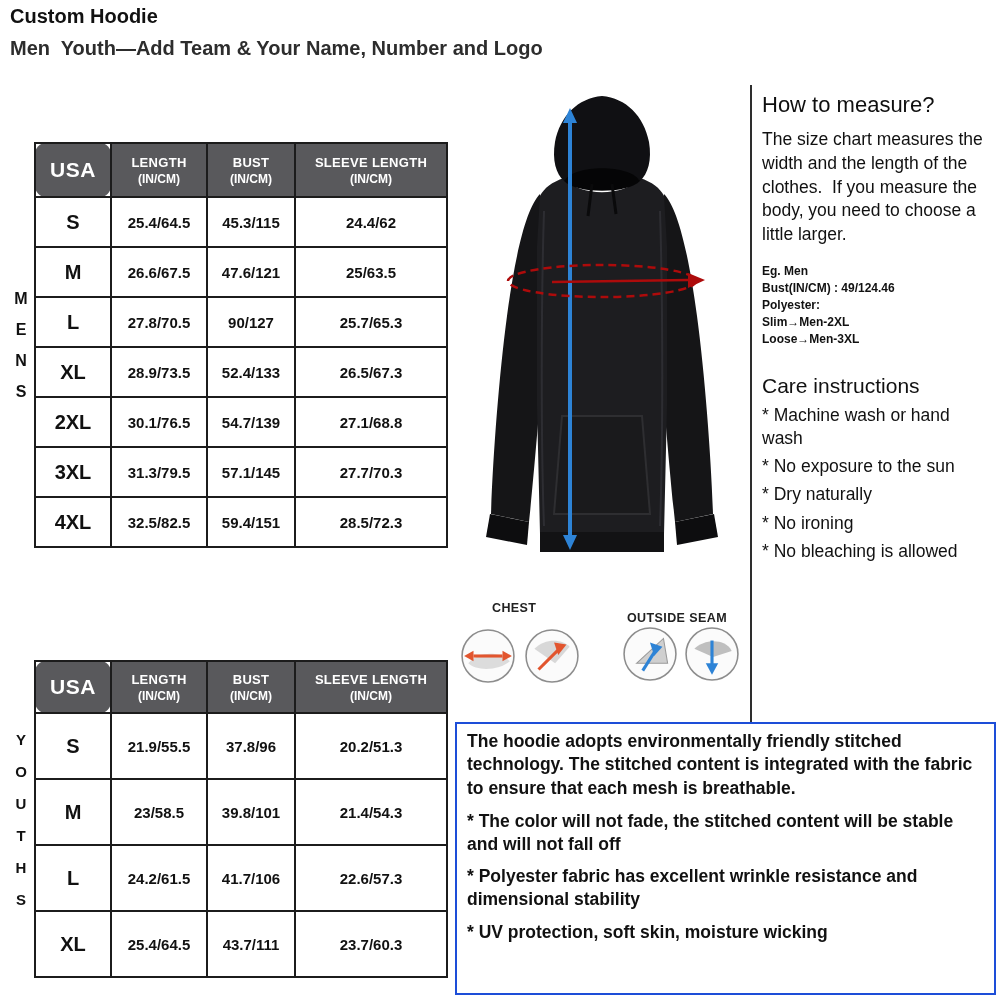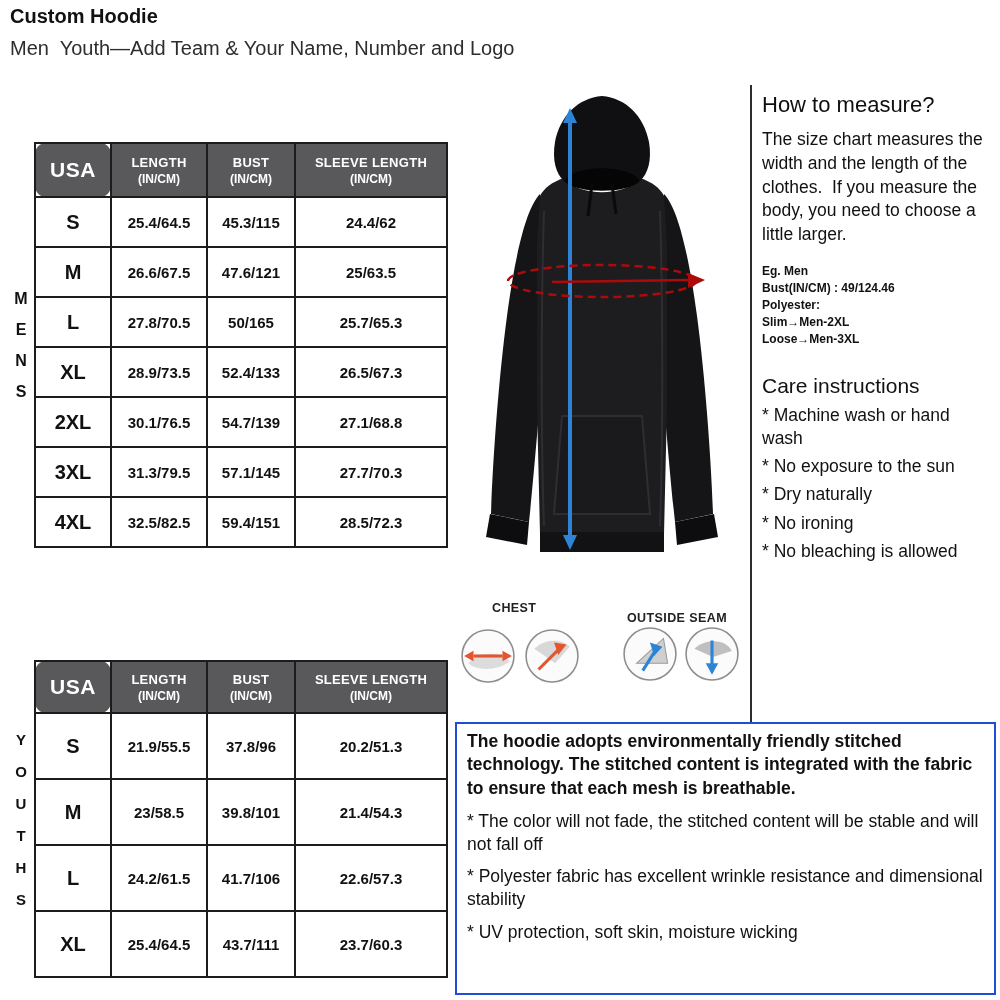--- a/index.html
+++ b/index.html
@@ -1,20 +1,20 @@
 <!DOCTYPE html>
 <html><head>
 <meta charset="utf-8">
 <style>
   html,body{margin:0;padding:0;background:#fff;}
   #canvas{position:relative;width:1000px;height:1000px;background:#ffffff;
           font-family:"Liberation Sans",sans-serif;color:#111;overflow:hidden;}
   .abs{position:absolute;}
   .title{left:10px;top:5px;font-size:20px;font-weight:bold;color:#111;}
-  .subtitle{left:10px;top:37px;font-size:20px;color:#2d2d2d;white-space:pre-wrap;}
+  .subtitle{left:10px;top:37px;font-size:20px;color:#2d2d2d;white-space:pre-wrap;font-weight:bold;}
 
   
   .table-block{display:flex;align-items:stretch;}
   .tb-mens{left:8px;top:142px;width:440px;}
   .tb-youth{left:8px;top:660px;width:440px;}
   .vlabel{width:26px;display:flex;flex-direction:column;align-items:center;justify-content:center;
           gap:13px;font-weight:bold;font-size:16px;color:#111;}
   .tb-youth .vlabel{gap:15px;font-size:15px;}
   table.size{border-collapse:collapse;table-layout:fixed;width:412px;}
   table.size th,table.size td{border:2px solid #1c1c1c;text-align:center;vertical-align:middle;padding:0;}
@@ -42,21 +42,21 @@
   .p-measure{font-size:17.5px;line-height:1.36;margin:0;white-space:pre-wrap;}
   .egblock{margin-top:16px;font-weight:bold;font-size:12px;line-height:1.42;}
   .eg-line{margin:0;}
   .h-care{font-size:21px;margin:26px 0 6px 0;font-weight:normal;}
   .care-item{font-size:17.5px;line-height:1.32;margin:5px 0;}
 
   
   .descbox{left:455px;top:722px;width:541px;height:273px;border:2px solid #1d4ed8;
            box-sizing:border-box;padding:6px 10px;}
   .desc-intro{font-size:17.5px;font-weight:bold;line-height:1.33;margin:0;}
-  .desc-bullet{font-size:17.5px;font-weight:normal;line-height:1.3;margin-top:10px;}
+  .desc-bullet{font-size:17.5px;font-weight:bold;line-height:1.3;margin-top:10px;}
 </style>
 </head>
 <body>
 
 <div id="canvas">
 
   <div class="abs title">Custom Hoodie</div>
   <div class="abs subtitle">Men  Youth—Add Team &amp; Your Name, Number and Logo</div>
 
   <div class="abs table-block tb-mens">
@@ -99,21 +99,21 @@
         </tr>
         <tr>
           <td class="sz">M</td>
           <td class="val">26.6/67.5</td>
           <td class="val">47.6/121</td>
           <td class="val">25/63.5</td>
         </tr>
         <tr>
           <td class="sz">L</td>
           <td class="val">27.8/70.5</td>
-          <td class="val">50/165</td>
+          <td class="val">90/127</td>
           <td class="val">25.7/65.3</td>
         </tr>
         <tr>
           <td class="sz">XL</td>
           <td class="val">28.9/73.5</td>
           <td class="val">52.4/133</td>
           <td class="val">26.5/67.3</td>
         </tr>
         <tr>
           <td class="sz">2XL</td>

